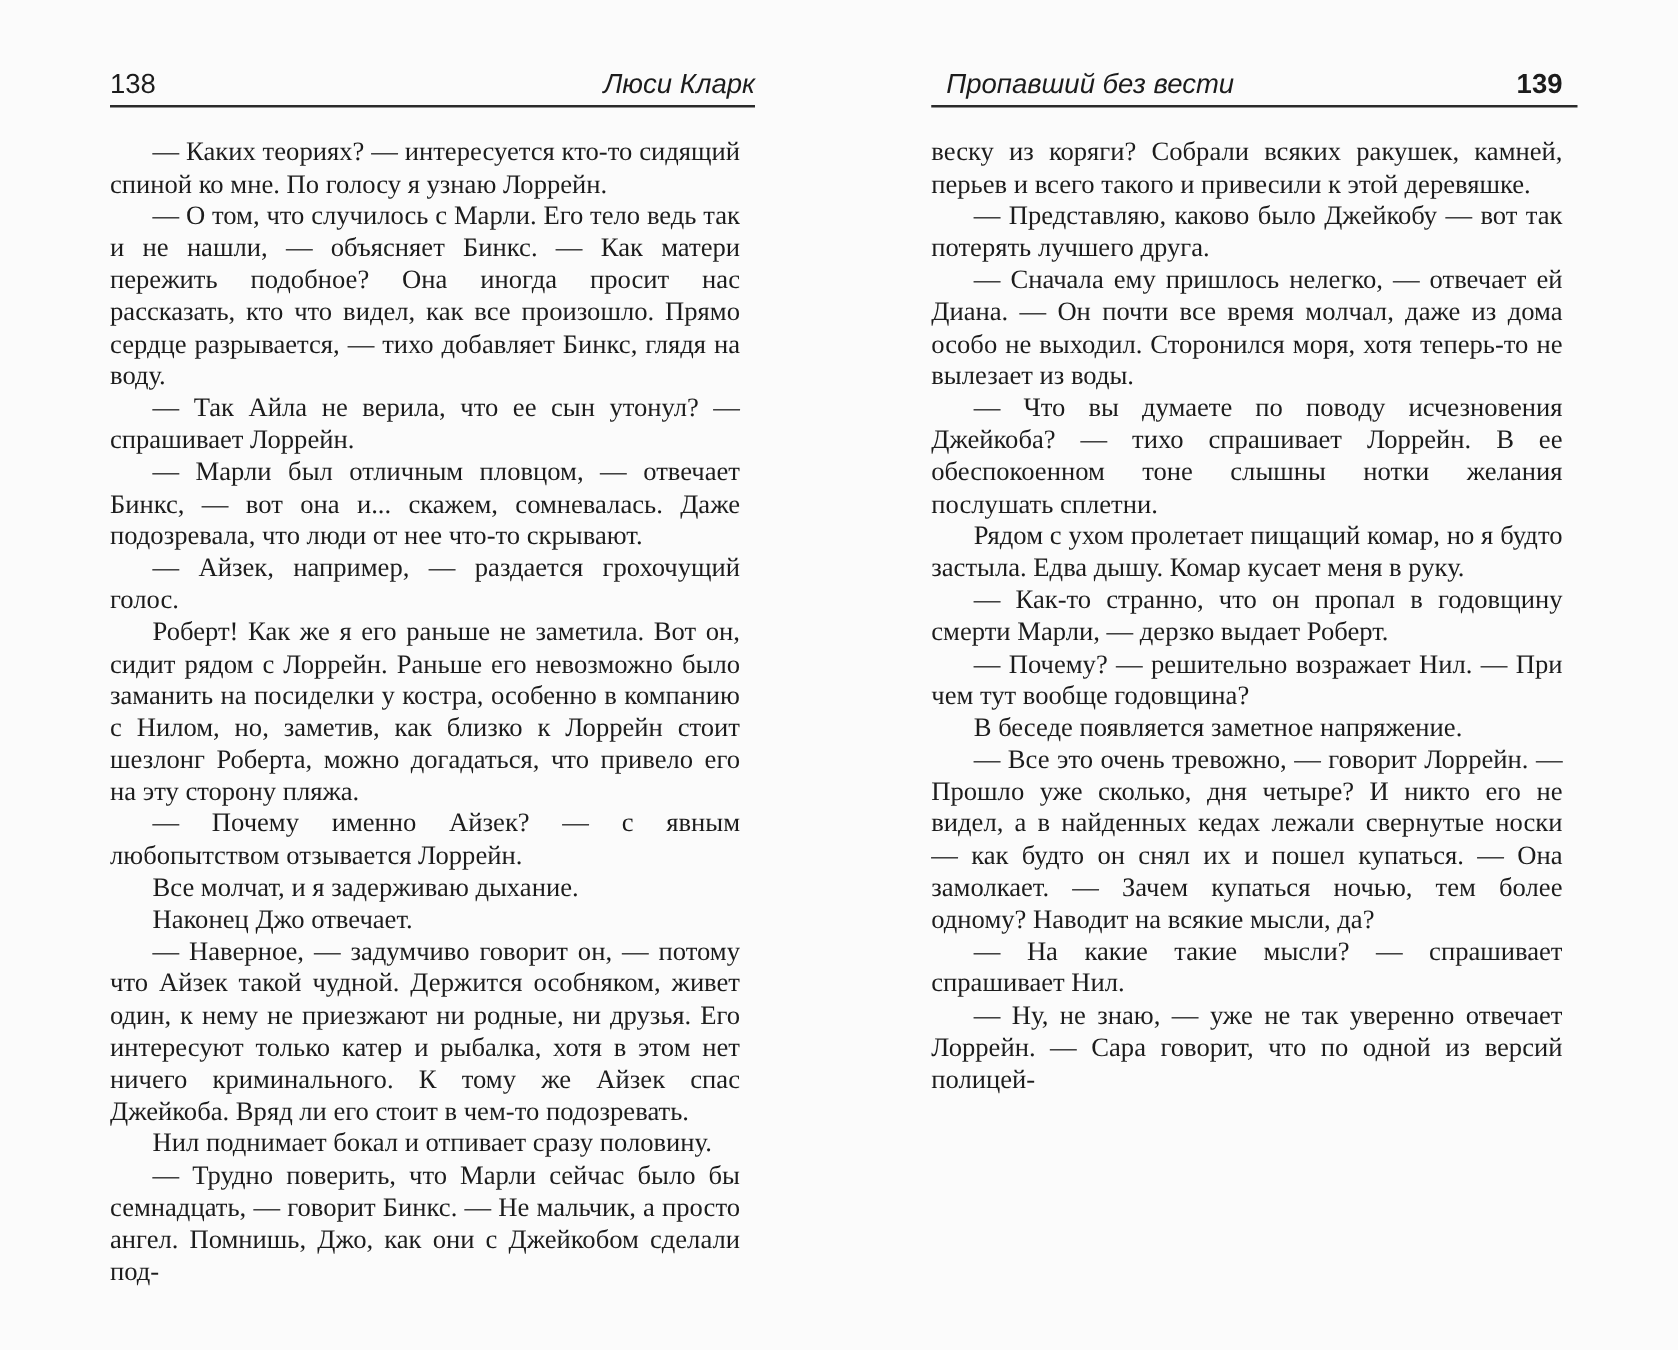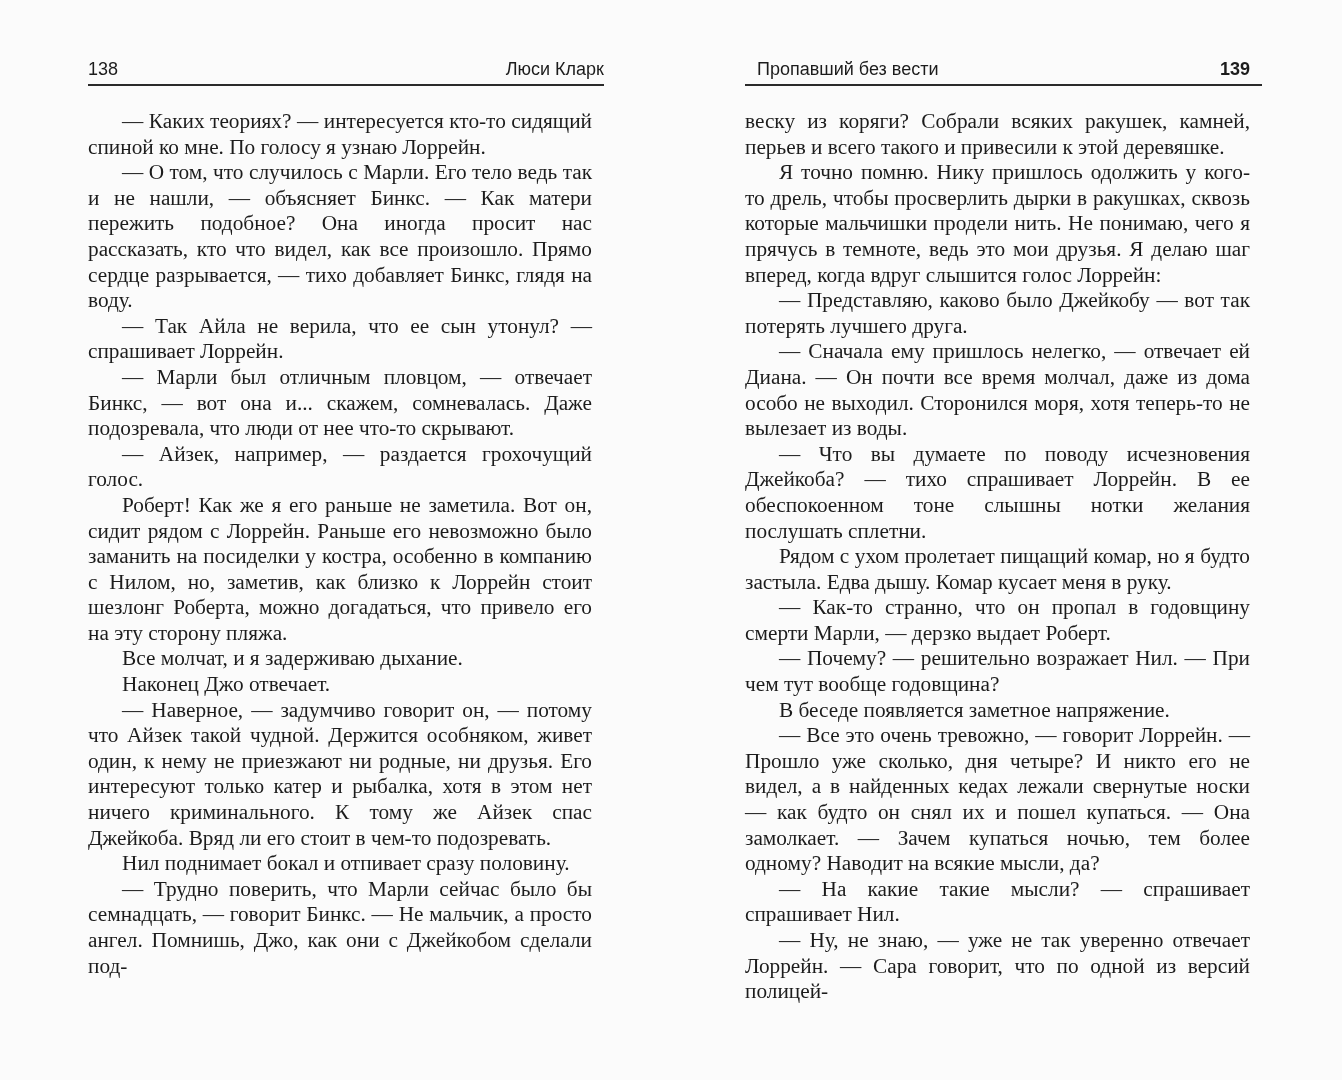--- a/index.html
+++ b/index.html
@@ -6,24 +6,24 @@
   body {
     width: 1342px; height: 1080px; background: #fbfbfb; position: relative; overflow: hidden;
     font-family: "Liberation Serif", serif; color: #1c1c1c;
   }
   .page { position: absolute; top: 0; height: 1080px; }
   .page.left { left: 88px; width: 516px; }
   .page.right { left: 745px; width: 517px; }
   .header {
     position: absolute; top: 52px; left: 0; right: 0; height: 32px;
     border-bottom: 2px solid #2a2a2a;
-    font-family: "Liberation Sans", sans-serif; font-size: 18px;
+    font-family: "Liberation Sans", sans-serif; font-size: 22px;
   }
   .header .num { position: absolute; bottom: 4px; font-style: normal; }
-  .header .run { position: absolute; bottom: 4px; }
+  .header .run { position: absolute; bottom: 4px; font-style: italic; }
   .left .header .num { left: 0; }
   .left .header .run { right: 0; }
   .right .header .num { right: 12px; font-weight: bold; }
   .right .header .run { left: 12px; }
   .body {
     position: absolute; top: 109px; left: 0; right: 12px;
     font-size: 21.3px; line-height: 25.6px; text-align: justify;
   }
   .body p { margin: 0; text-indent: 34px; hyphens: manual; }
   .body p.noindent { text-indent: 0; }
@@ -36,36 +36,36 @@
     <span class="num">138</span>
     <span class="run">Люси Кларк</span>
   </div>
   <div class="body">
     <p>— Каких теориях? — интересуется кто-то сидящий спиной ко мне. По голосу я узнаю Лоррейн.</p>
     <p>— О том, что случилось с Марли. Его тело ведь так и не нашли, — объясняет Бинкс. — Как матери пережить подобное? Она иногда просит нас рассказать, кто что видел, как все произошло. Прямо сердце разрывается, — тихо добавляет Бинкс, глядя на воду.</p>
     <p>— Так Айла не верила, что ее сын утонул? — спрашивает Лоррейн.</p>
     <p>— Марли был отличным пловцом, — отвечает Бинкс, — вот она и... скажем, сомневалась. Даже подозревала, что люди от нее что-то скрывают.</p>
     <p>— Айзек, например, — раздается грохочущий голос.</p>
     <p>Роберт! Как же я его раньше не заметила. Вот он, сидит рядом с Лоррейн. Раньше его невозможно было заманить на посиделки у костра, особенно в компанию с Нилом, но, заметив, как близко к Лоррейн стоит шезлонг Роберта, можно догадаться, что привело его на эту сторону пляжа.</p>
+    <p>— Почему именно Айзек? — с явным любопытством отзывается Лоррейн.</p>
     <p>Все молчат, и я задерживаю дыхание.</p>
     <p>Наконец Джо отвечает.</p>
     <p>— Наверное, — задумчиво говорит он, — потому что Айзек такой чудной. Держится особняком, живет один, к нему не приезжают ни родные, ни друзья. Его интересуют только катер и рыбалка, хотя в этом нет ничего криминального. К тому же Айзек спас Джейкоба. Вряд ли его стоит в чем-то подозревать.</p>
     <p>Нил поднимает бокал и отпивает сразу половину.</p>
     <p>— Трудно поверить, что Марли сейчас было бы семнадцать, — говорит Бинкс. — Не мальчик, а просто ангел. Помнишь, Джо, как они с Джейкобом сделали под-</p>
   </div>
 </div>
 
 <div class="page right">
   <div class="header">
     <span class="run">Пропавший без вести</span>
     <span class="num">139</span>
   </div>
   <div class="body">
     <p class="noindent">веску из коряги? Собрали всяких ракушек, камней, перьев и всего такого и привесили к этой деревяшке.</p>
-    <p>Я точно помню. Нику пришлось одолжить у кого-то дрель, чтобы просверлить дырки в ракушках, сквозь которые мальчишки продели нить. Не понимаю, чего я прячусь в темноте, ведь это мои друзья. Я делаю шаг вперед, когда вдруг слышится голос Лоррейн:</p>
     <p>— Представляю, каково было Джейкобу — вот так потерять лучшего друга.</p>
     <p>— Сначала ему пришлось нелегко, — отвечает ей Диана. — Он почти все время молчал, даже из дома особо не выходил. Сторонился моря, хотя теперь-то не вылезает из воды.</p>
     <p>— Что вы думаете по поводу исчезновения Джейкоба? — тихо спрашивает Лоррейн. В ее обеспокоенном тоне слышны нотки желания послушать сплетни.</p>
     <p>Рядом с ухом пролетает пищащий комар, но я будто застыла. Едва дышу. Комар кусает меня в руку.</p>
     <p>— Как-то странно, что он пропал в годовщину смерти Марли, — дерзко выдает Роберт.</p>
     <p>— Почему? — решительно возражает Нил. — При чем тут вообще годовщина?</p>
     <p>В беседе появляется заметное напряжение.</p>
     <p>— Все это очень тревожно, — говорит Лоррейн. — Прошло уже сколько, дня четыре? И никто его не видел, а в найденных кедах лежали свернутые носки — как будто он снял их и пошел купаться. — Она замолкает. — Зачем купаться ночью, тем более одному? Наводит на всякие мысли, да?</p>
     <p>— На какие такие мысли? — спрашивает спрашивает Нил.</p>
     <p>— Ну, не знаю, — уже не так уверенно отвечает Лоррейн. — Сара говорит, что по одной из версий полицей-</p>

